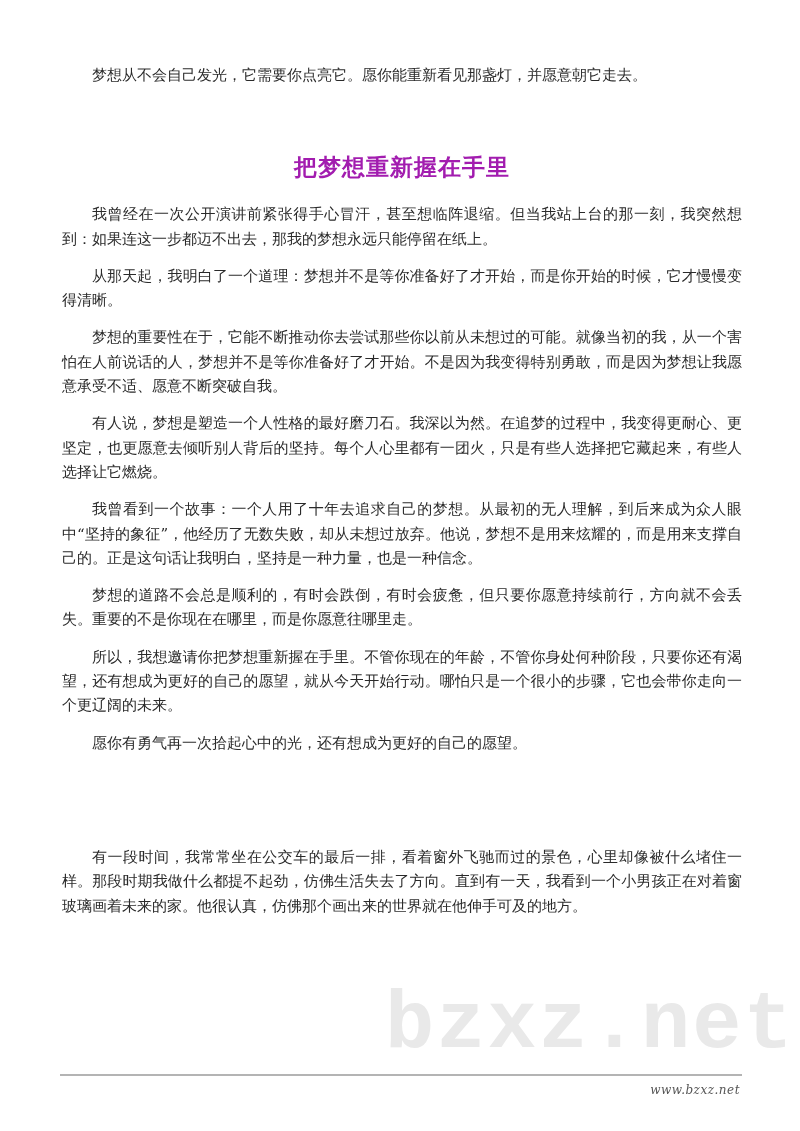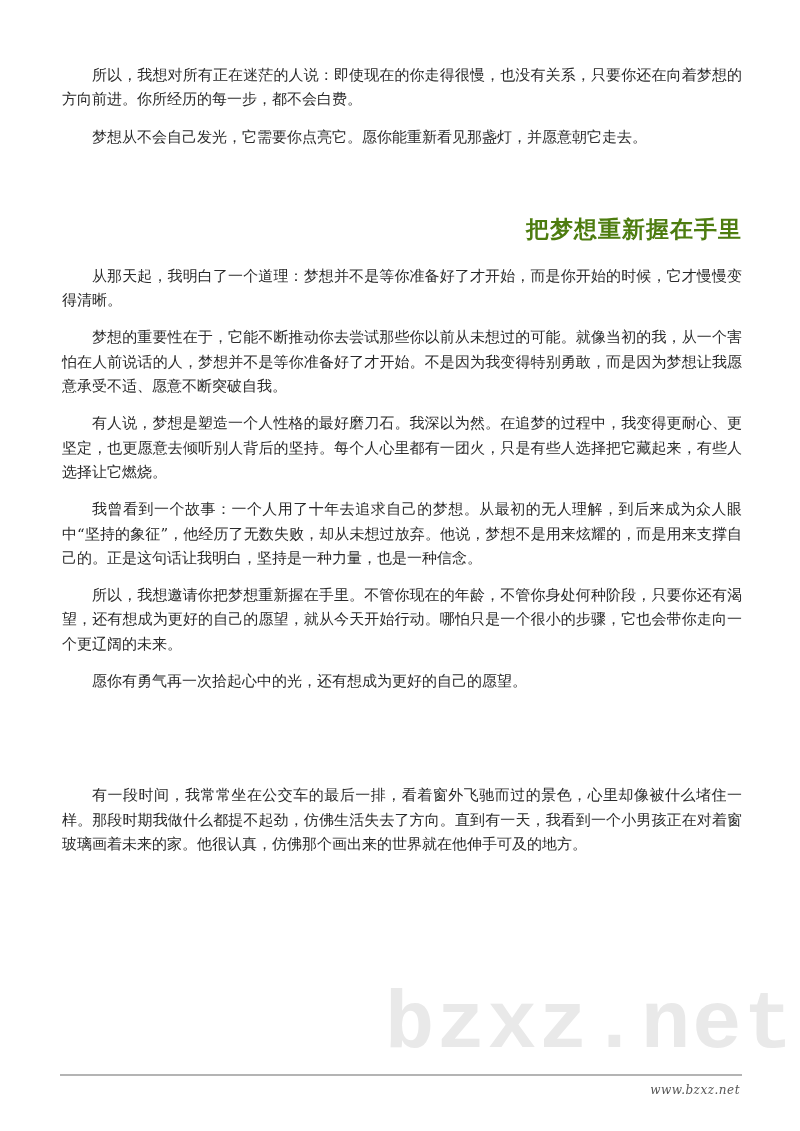--- a/index.html
+++ b/index.html
@@ -25,26 +25,26 @@
       margin: 0 0 13px 0;
       font-size: 15px;
       line-height: 24.3px;
       text-indent: 30px;
       text-align: justify;
       letter-spacing: 0px;
     }
     .section-gap-1 { height: 52px; }
     .section-gap-2 { height: 77px; }
     .heading {
-      text-align: right;
+      text-align: center;
       font-family: "DejaVu Sans", "Liberation Sans", sans-serif;
       font-weight: bold;
       font-size: 23px;
       line-height: 30px;
-      color: #4d7c0f;
+      color: #a21caf;
       margin: 0 0 20px 0;
       letter-spacing: 1px;
     }
     .watermark {
       position: absolute;
       left: 385px;
       top: 985px;
       font-family: Liberation Mono, monospace;
       font-weight: bold;
       font-size: 82px;
@@ -76,32 +76,33 @@
     }
   </style>
 </head>
 <body>
 
 <div class="watermark">bzxz.net</div>
 
 <div class="page content-layer">
 
   <div>
-    <p class="para">所以，我想对所有正在迷茫的人说：即使现在的你走得很慢，也没有关系，只要你还在向着梦想的方向前进。你所经历的每一步，都不会白费。</p>
     <p class="para">梦想从不会自己发光，它需要你点亮它。愿你能重新看见那盏灯，并愿意朝它走去。</p>
   </div>
 
   <div class="section-gap-1"></div>
 
   <div>
     <h2 class="heading">把梦想重新握在手里</h2>
+    <p class="para">我曾经在一次公开演讲前紧张得手心冒汗，甚至想临阵退缩。但当我站上台的那一刻，我突然想到：如果连这一步都迈不出去，那我的梦想永远只能停留在纸上。</p>
     <p class="para">从那天起，我明白了一个道理：梦想并不是等你准备好了才开始，而是你开始的时候，它才慢慢变得清晰。</p>
     <p class="para">梦想的重要性在于，它能不断推动你去尝试那些你以前从未想过的可能。就像当初的我，从一个害怕在人前说话的人，梦想并不是等你准备好了才开始。不是因为我变得特别勇敢，而是因为梦想让我愿意承受不适、愿意不断突破自我。</p>
     <p class="para">有人说，梦想是塑造一个人性格的最好磨刀石。我深以为然。在追梦的过程中，我变得更耐心、更坚定，也更愿意去倾听别人背后的坚持。每个人心里都有一团火，只是有些人选择把它藏起来，有些人选择让它燃烧。</p>
     <p class="para">我曾看到一个故事：一个人用了十年去追求自己的梦想。从最初的无人理解，到后来成为众人眼中“坚持的象征”，他经历了无数失败，却从未想过放弃。他说，梦想不是用来炫耀的，而是用来支撑自己的。正是这句话让我明白，坚持是一种力量，也是一种信念。</p>
+    <p class="para">梦想的道路不会总是顺利的，有时会跌倒，有时会疲惫，但只要你愿意持续前行，方向就不会丢失。重要的不是你现在在哪里，而是你愿意往哪里走。</p>
     <p class="para">所以，我想邀请你把梦想重新握在手里。不管你现在的年龄，不管你身处何种阶段，只要你还有渴望，还有想成为更好的自己的愿望，就从今天开始行动。哪怕只是一个很小的步骤，它也会带你走向一个更辽阔的未来。</p>
     <p class="para">愿你有勇气再一次拾起心中的光，还有想成为更好的自己的愿望。</p>
   </div>
 
   <div class="section-gap-2"></div>
 
   <div>
     <p class="para">有一段时间，我常常坐在公交车的最后一排，看着窗外飞驰而过的景色，心里却像被什么堵住一样。那段时期我做什么都提不起劲，仿佛生活失去了方向。直到有一天，我看到一个小男孩正在对着窗玻璃画着未来的家。他很认真，仿佛那个画出来的世界就在他伸手可及的地方。</p>
   </div>
 </div>

